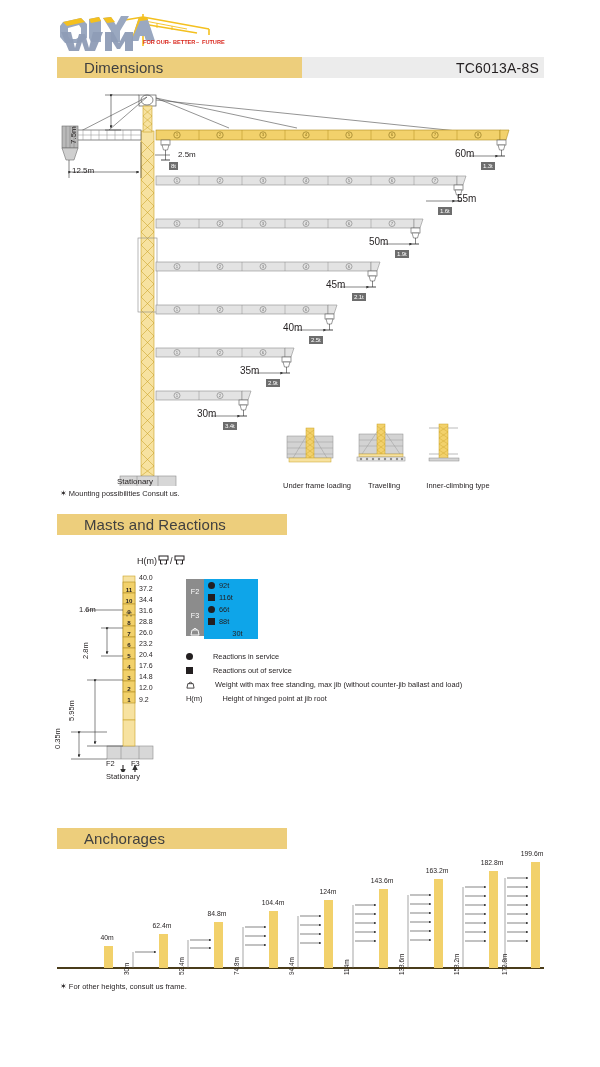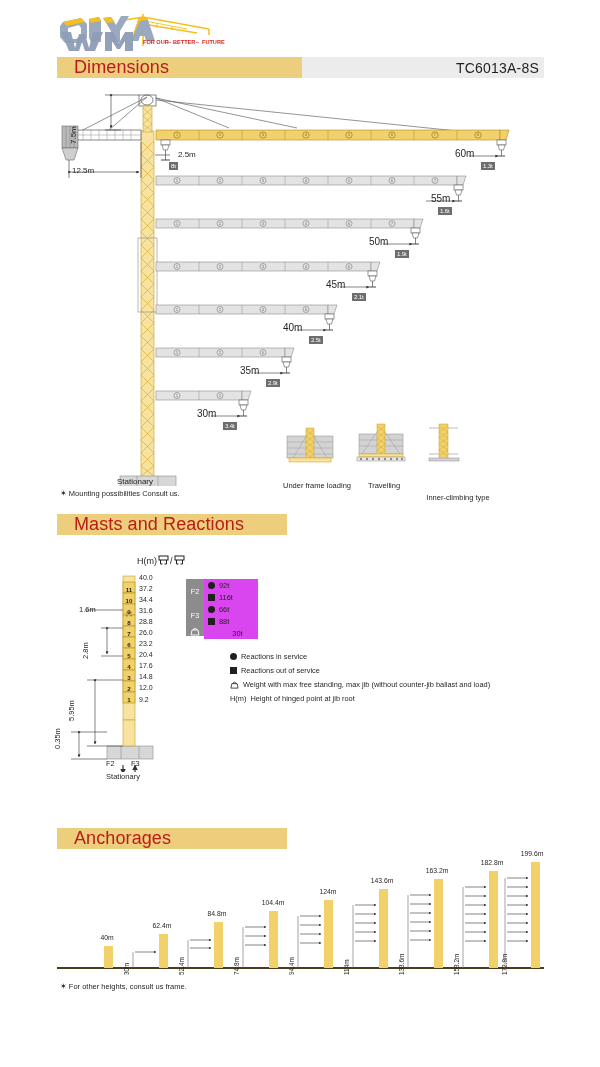--- a/index.html
+++ b/index.html
@@ -10,21 +10,21 @@
   }
   .page{position:relative;width:600px;height:1067px;}
 
   
   .logo-wrap{position:absolute;left:57px;top:12px;width:180px;height:40px;}
   .logo-svg{display:block;}
 
   
   .secbar{position:absolute;height:21px;display:flex;align-items:stretch;}
   .secbar .gold{background:#edce7c;display:flex;align-items:center;}
-  .secbar .gold span{padding-left:17px;font-size:18px;color:#b91c1c;letter-spacing:.1px;}
+  .secbar .gold span{padding-left:27px;font-size:15px;color:#404040;letter-spacing:.1px;}
   .secbar .grey{background:#ececec;flex:1;display:flex;align-items:center;justify-content:flex-end;}
   .secbar .grey span{padding-right:5px;font-size:14px;color:#231f20;
       font-family:"Liberation Sans", sans-serif;letter-spacing:.2px;}
 
   #bar-dimensions{left:57px;top:57px;width:487px;}
   #bar-dimensions .gold{width:245px;}
   #bar-masts{left:57px;top:514px;width:230px;}
   #bar-masts .gold{width:230px;}
   #bar-anchorages{left:57px;top:828px;width:230px;}
   #bar-anchorages .gold{width:230px;}
@@ -37,29 +37,29 @@
   .footnote{position:absolute;font-size:7.5px;color:#231f20;white-space:nowrap;}
   #foot-dim{left:60px;top:489px;}
   #foot-anchor{left:60px;top:982px;}
   .footnote .star{font-size:8px;}
 
   
   .mount-cap{position:absolute;font-size:7.5px;color:#231f20;text-align:center;white-space:nowrap;}
 
   
   .legend-line{position:absolute;font-size:7.4px;color:#231f20;white-space:nowrap;
-      display:flex;align-items:center;gap:4px;margin-left:44px;}
+      display:flex;align-items:center;gap:20px;}
   .lg-dot{width:7px;height:7px;border-radius:50%;background:#231f20;display:inline-block;flex:0 0 auto;}
   .lg-sq{width:7px;height:7px;background:#231f20;display:inline-block;flex:0 0 auto;}
   .lg-wt{width:9px;height:8px;display:inline-block;flex:0 0 auto;}
 
   
   .react-tbl{position:absolute;left:185px;top:578px;width:72px;
       border:1px solid #fff;font-size:7.4px;}
-  .react-tbl .rrow{display:flex;align-items:center;height:12px;background:#d946ef;}
+  .react-tbl .rrow{display:flex;align-items:center;height:12px;background:#0ea5e9;}
   .react-tbl .rlbl{width:18px;height:100%;background:#8c8c8c;color:#fff;
       display:flex;align-items:center;justify-content:center;font-size:7.2px;}
   .react-tbl .rlbl.spanned{height:24px;}
   .react-tbl .rmark{width:14px;display:flex;align-items:center;justify-content:center;}
   .react-tbl .rval{flex:1;padding-left:1px;}
   .react-grp{display:flex;}
   .react-grp .rcol{flex:1;}
 
   .mast-hm{position:absolute;left:137px;top:555px;font-size:9px;white-space:nowrap;
       display:flex;align-items:center;gap:1px;}
@@ -507,21 +507,21 @@
   </div>
 
   <div class="dim-vert" id="t-75" style="left:78px;top:135px;">7.5m</div>
   <div class="dim-txt" id="t-125" style="left:72px;top:166px;">12.5m</div>
   <div class="dim-txt" id="t-25" style="left:178px;top:150px;">2.5m</div>
   <div class="cap-badge" id="b-8t" style="left:169px;top:162px;">8t</div>
 
   <div class="jib-len" style="left:455px;top:148px;">60m</div>
   <div class="cap-badge" style="left:481px;top:162px;">1.3t</div>
 
-  <div class="jib-len" style="left:397px;top:193px;padding-left:34px;">55m</div>
+  <div class="jib-len" style="left:423px;top:193px;padding-left:34px;">55m</div>
   <div class="cap-badge" style="left:438px;top:207px;">1.6t</div>
 
   <div class="jib-len" style="left:369px;top:236px;">50m</div>
   <div class="cap-badge" style="left:395px;top:250px;">1.9t</div>
 
   <div class="jib-len" style="left:326px;top:279px;">45m</div>
   <div class="cap-badge" style="left:352px;top:293px;">2.1t</div>
 
   <div class="jib-len" style="left:283px;top:322px;">40m</div>
   <div class="cap-badge" style="left:309px;top:336px;">2.5t</div>
@@ -529,21 +529,21 @@
   <div class="jib-len" style="left:240px;top:365px;">35m</div>
   <div class="cap-badge" style="left:266px;top:379px;">2.9t</div>
 
   <div class="jib-len" style="left:197px;top:408px;">30m</div>
   <div class="cap-badge" style="left:223px;top:422px;">3.4t</div>
 
   <div class="stationary-cap" style="left:117px;top:477px;">Stationary</div>
 
   <div class="mount-cap" style="left:272px;top:481px;width:90px;">Under frame loading</div>
   <div class="mount-cap" style="left:356px;top:481px;width:56px;">Travelling</div>
-  <div class="mount-cap" style="left:414px;top:481px;width:88px;margin-top:12px;">Inner-climbing type</div>
+  <div class="mount-cap" style="left:414px;top:481px;width:88px;">Inner-climbing type</div>
 
   <div class="footnote" id="foot-dim">
     <span class="star">✶</span>
     <span>Mounting possibilities Consult us.</span>
   </div>
 
   <div class="secbar" id="bar-masts">
     <div class="gold">
       <span>Masts and Reactions</span>
     </div>

